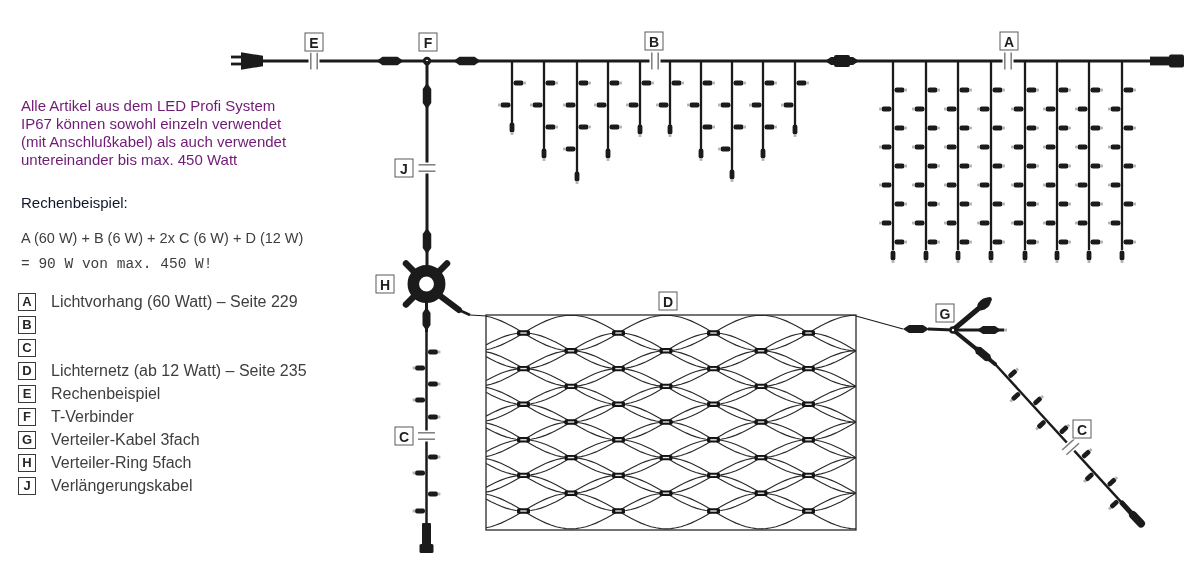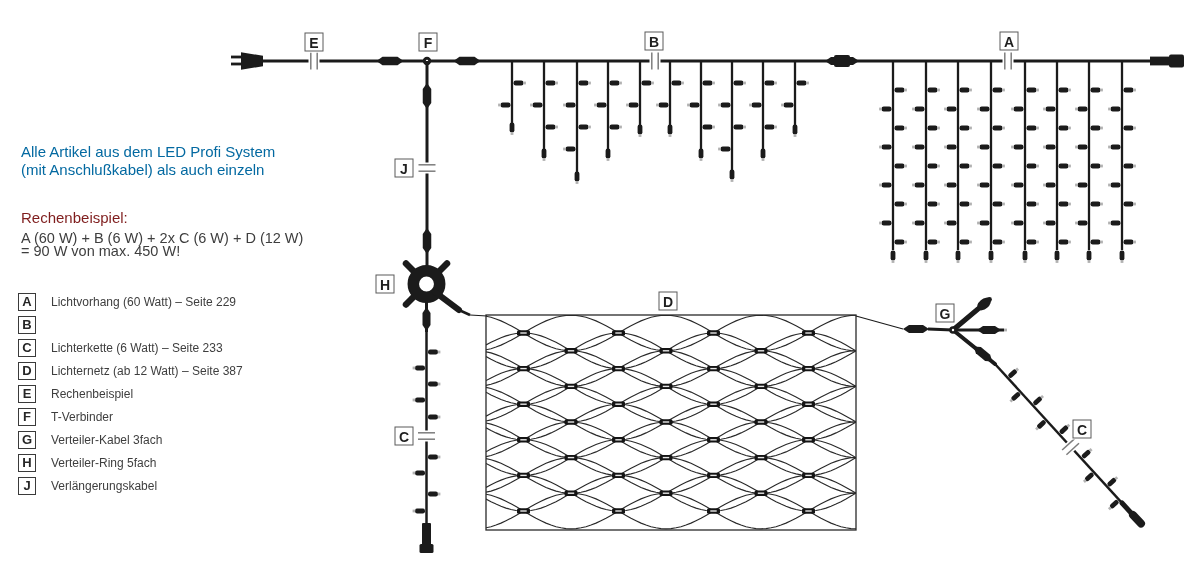--- a/index.html
+++ b/index.html
@@ -1,32 +1,32 @@
 <!DOCTYPE html>
 <html><head>
 <meta charset="utf-8">
 <style>
   html,body{margin:0;padding:0;}
   body{width:1200px;height:576px;background:#ffffff;position:relative;overflow:hidden;
        font-family:"Liberation Sans", sans-serif;}
   .stage{position:absolute;left:0;top:0;width:1200px;height:576px;}
   svg{position:absolute;left:0;top:0;}
 
-  .intro{position:absolute;left:21px;top:97px;width:330px;color:#0369a1;
-         font-size:15px;line-height:17.9px;margin-top:46px;}
-  .example-title{position:absolute;left:21px;top:209px;color:#7f1d1d;font-size:15px;}
+  .intro{position:absolute;left:21px;top:97px;width:330px;color:#701a75;
+         font-size:15px;line-height:17.9px;}
+  .example-title{position:absolute;left:21px;top:194px;color:#0f172a;font-size:15px;}
   .example-line1{position:absolute;left:21px;top:230px;color:#3e3e3e;font-size:14.5px;}
-  .example-line2{position:absolute;left:21px;top:243px;color:#3e3e3e;font-size:14.5px;}
+  .example-line2{position:absolute;left:21px;top:256px;color:#3e3e3e;font-size:14.5px;font-family:Liberation Mono, monospace;}
 
   .legend{position:absolute;left:18px;top:290px;}
   .lrow{display:flex;align-items:center;height:23px;}
   .lbox{width:16px;height:16px;border:1.8px solid #3a3a3a;background:#fff;color:#262626;
         font-weight:bold;font-size:13px;display:flex;align-items:center;justify-content:center;
         flex:0 0 auto;}
-  .ltext{margin-left:15px;color:#3e3e3e;font-size:12px;white-space:nowrap;}
+  .ltext{margin-left:15px;color:#3e3e3e;font-size:16px;white-space:nowrap;}
 
   .dlabel{position:absolute;width:17px;height:17px;border:1.6px solid #5a5a5a;background:#fff;
           color:#1f1f1f;font-weight:bold;font-size:14px;display:flex;align-items:center;
           justify-content:center;transform:translate(-50%,-50%);box-shadow:0 0 0 1px #fff;}
 </style>
 </head>
 <body>
 
 <div class="stage">
 
@@ -893,41 +893,42 @@
           <rect x="1.5" y="-2.4" width="10" height="4.8" rx="2.2" fill="#1b1b1b"></rect>
           <rect x="11.3" y="-1.4" width="2.6" height="2.8" fill="#b2b2b2"></rect>
         </g>
         <line x1="1122" y1="503" x2="1133" y2="515" stroke="#1b1b1b" stroke-width="5" stroke-linecap="round"></line>
         <line x1="1133" y1="515" x2="1141" y2="523.5" stroke="#1b1b1b" stroke-width="8" stroke-linecap="round"></line>
       </g>
     </svg>
 
   <div class="intro">
     <div>Alle Artikel aus dem LED Profi System</div>
-    <div>(mit Anschlußkabel) als auch einzeln</div>
+    <div>IP67 können sowohl einzeln verwendet</div>
+    <div>(mit Anschlußkabel) als auch verwendet</div>
+    <div>untereinander bis max. 450 Watt</div>
   </div>
   <div class="example-title">Rechenbeispiel:</div>
   <div class="example-line1">A (60 W) + B (6 W) + 2x C (6 W) + D (12 W)</div>
   <div class="example-line2">= 90 W von max. 450 W!</div>
 
   <div class="legend">
     <div class="lrow">
       <span class="lbox">A</span>
       <span class="ltext">Lichtvorhang (60 Watt) – Seite 229</span>
     </div>
     <div class="lrow">
       <span class="lbox">B</span>
     </div>
     <div class="lrow">
       <span class="lbox">C</span>
-      <span class="ltext">Lichterkette (6 Watt) – Seite 233</span>
     </div>
     <div class="lrow">
       <span class="lbox">D</span>
-      <span class="ltext">Lichternetz (ab 12 Watt) – Seite 387</span>
+      <span class="ltext">Lichternetz (ab 12 Watt) – Seite 235</span>
     </div>
     <div class="lrow">
       <span class="lbox">E</span>
       <span class="ltext">Rechenbeispiel</span>
     </div>
     <div class="lrow">
       <span class="lbox">F</span>
       <span class="ltext">T-Verbinder</span>
     </div>
     <div class="lrow">

